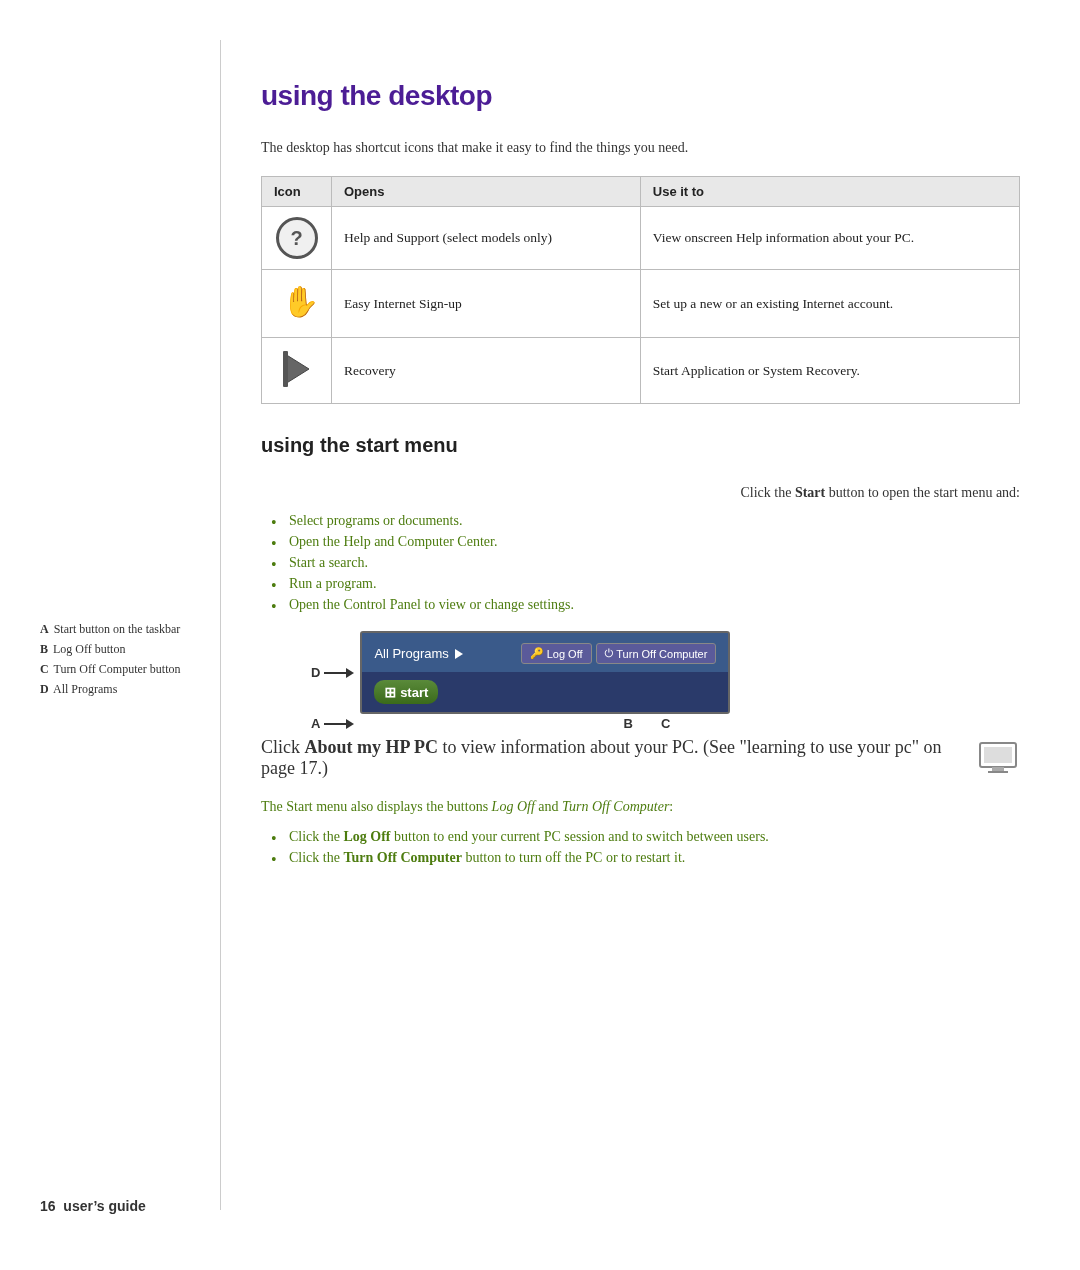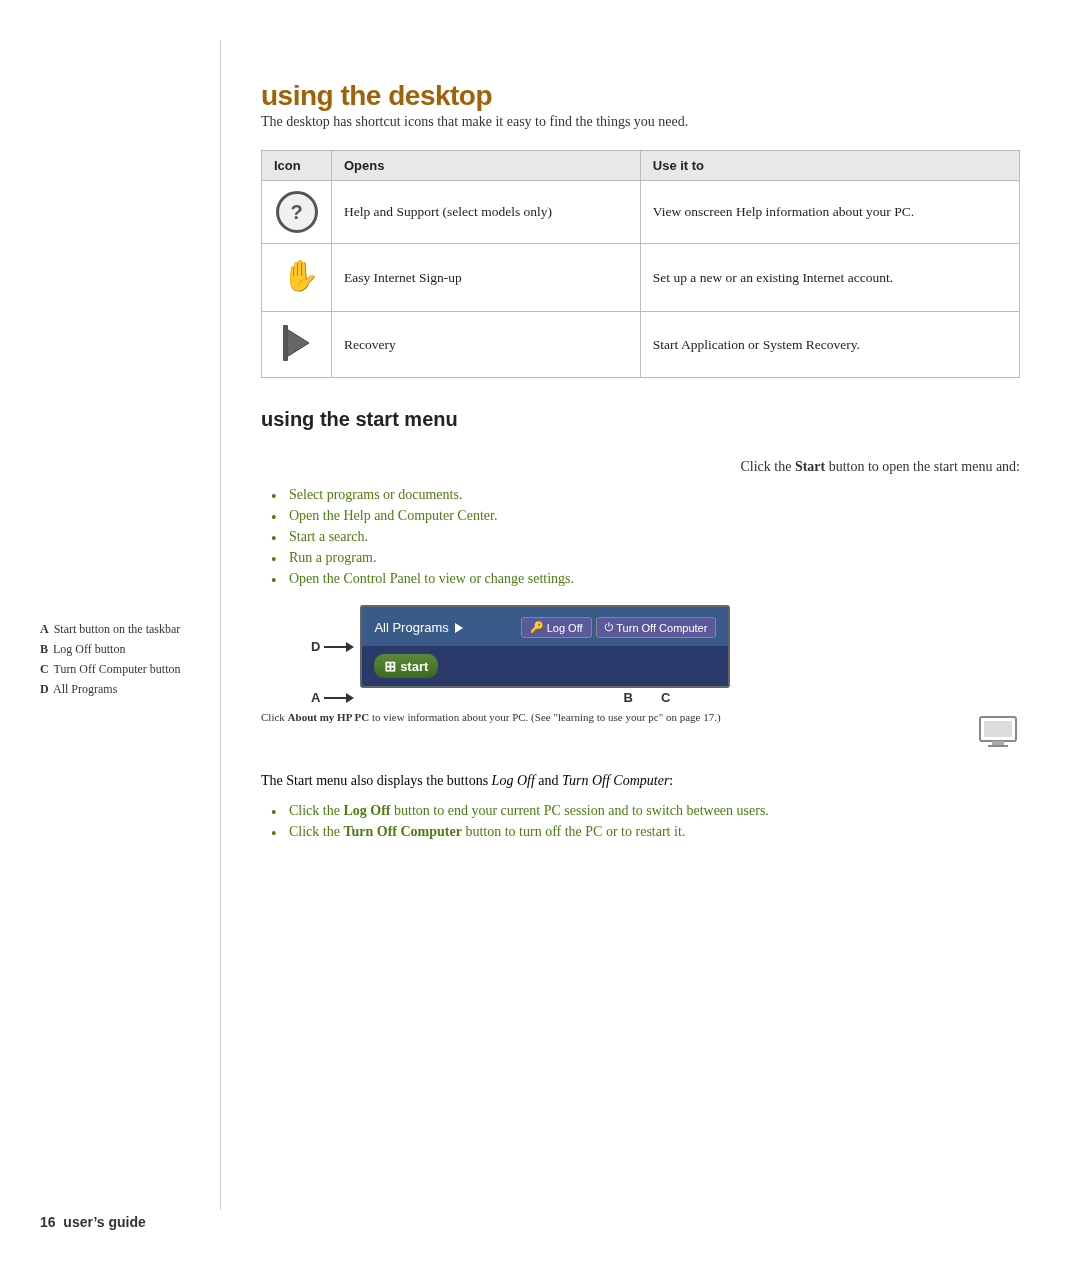--- a/index.html
+++ b/index.html
@@ -44,22 +44,22 @@
       flex: 1;
       padding: 40px 60px 40px 40px;
       border-left: 1px solid #ccc;
       margin-left: 0;
     }
 
     h1.page-title {
       font-family: Arial, Helvetica, sans-serif;
       font-size: 28px;
       font-weight: bold;
-      color: #a16207;
-      margin-bottom: 2px;
+      color: #4c1d95;
+      margin-bottom: 28px;
       letter-spacing: -0.5px;
     }
 
     .intro-text {
       font-size: 14px;
       margin-bottom: 20px;
       color: #333;
     }
 
     
@@ -261,53 +261,53 @@
 
     
     .below-diagram {
       display: flex;
       align-items: flex-start;
       gap: 20px;
       margin-bottom: 18px;
     }
 
     .click-about-text {
-      font-size: 11px;
+      font-size: 18px;
       color: #333;
       flex: 1;
     }
 
     .click-about-text strong {
       font-weight: bold;
     }
 
     .hp-pc-icon {
       width: 44px;
       height: 44px;
       flex-shrink: 0;
       display: flex;
       align-items: center;
       justify-content: center;
       font-size: 22px;
     }
 
     .bottom-text {
       font-size: 14px;
-      color: #000000;
+      color: #4d7c0f;
       margin-bottom: 14px;
     }
 
     .bottom-text em {
       font-style: italic;
     }
 
     
     .page-footer {
       position: absolute;
-      bottom: 40px;
+      bottom: 56px;
       left: 40px;
       font-size: 14px;
       font-family: Arial, Helvetica, sans-serif;
       font-weight: bold;
       color: #333;
     }
 
     .page-footer span {
       font-weight: bold;
     }

